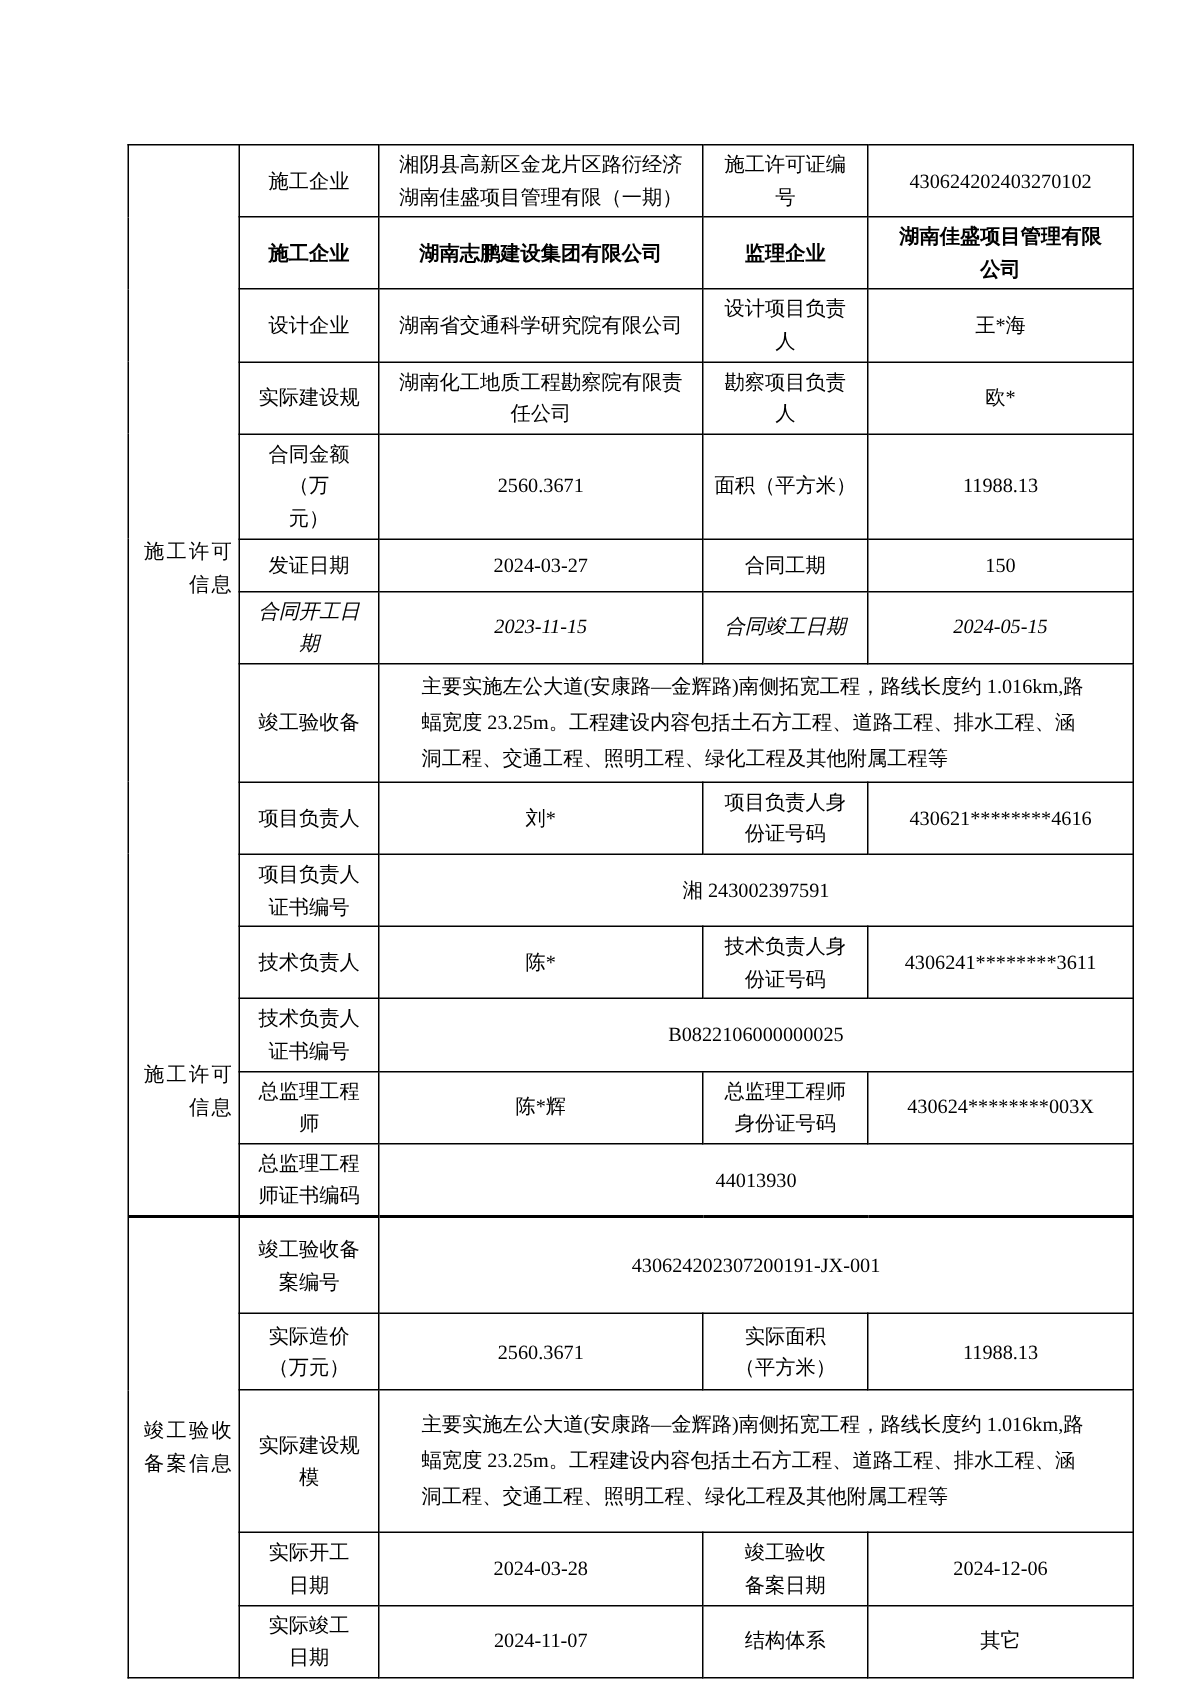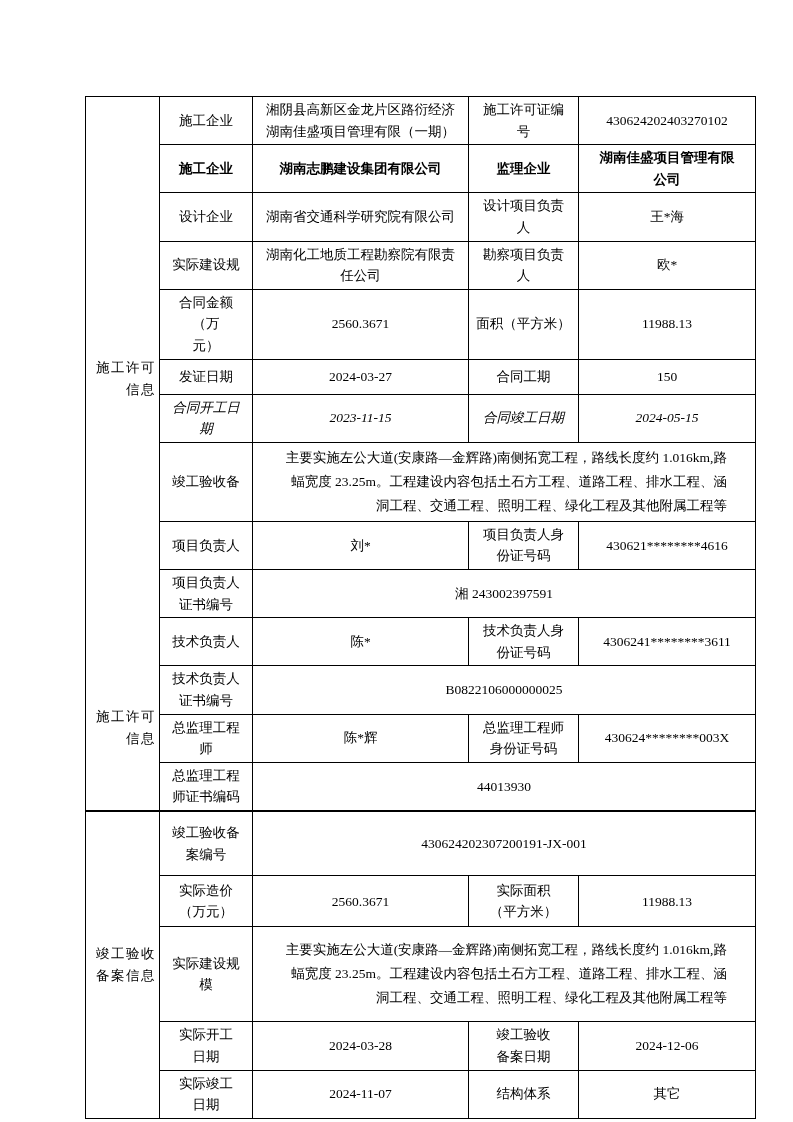--- a/index.html
+++ b/index.html
@@ -50,21 +50,21 @@
     width: 62px;
     transform: translateY(-50%);
     text-align: right;
     letter-spacing: 1.5px;
     line-height: 1.65;
     white-space: pre-line;
   }
   td.long-text {
     line-height: 1.78;
     padding: 3px 28px;
-    text-align: right;
+    text-align: left;
   }
   tr.section-start td {
     border-top: 2.5px solid #000000;
   }
 </style>
 </head>
 <body>
 
 <div class="page">
   <table class="info-table">

